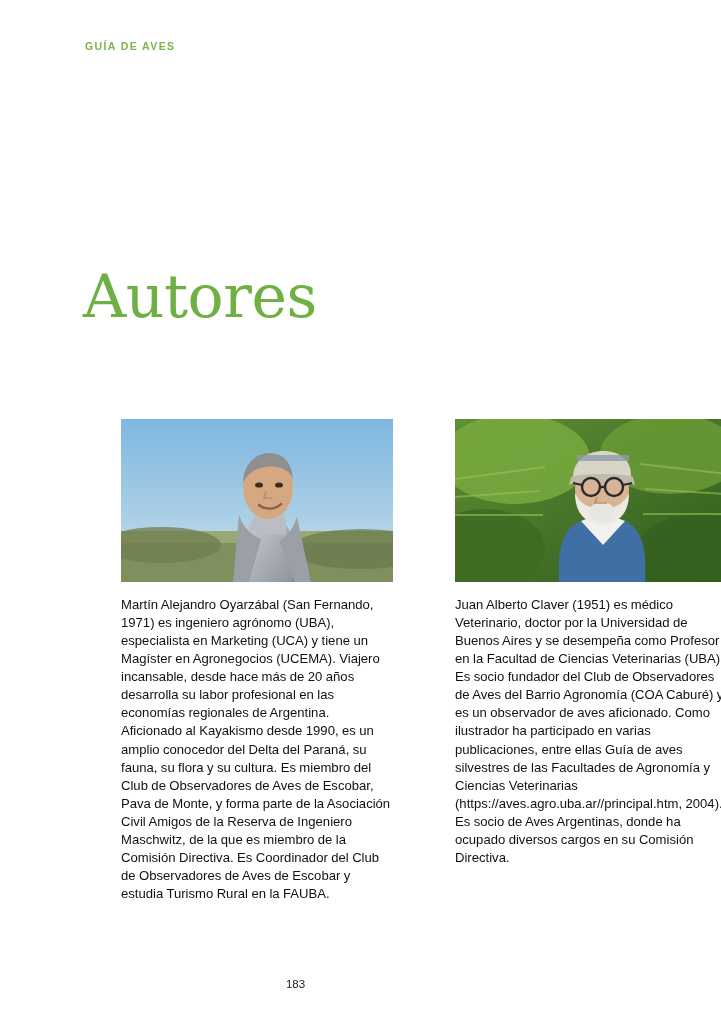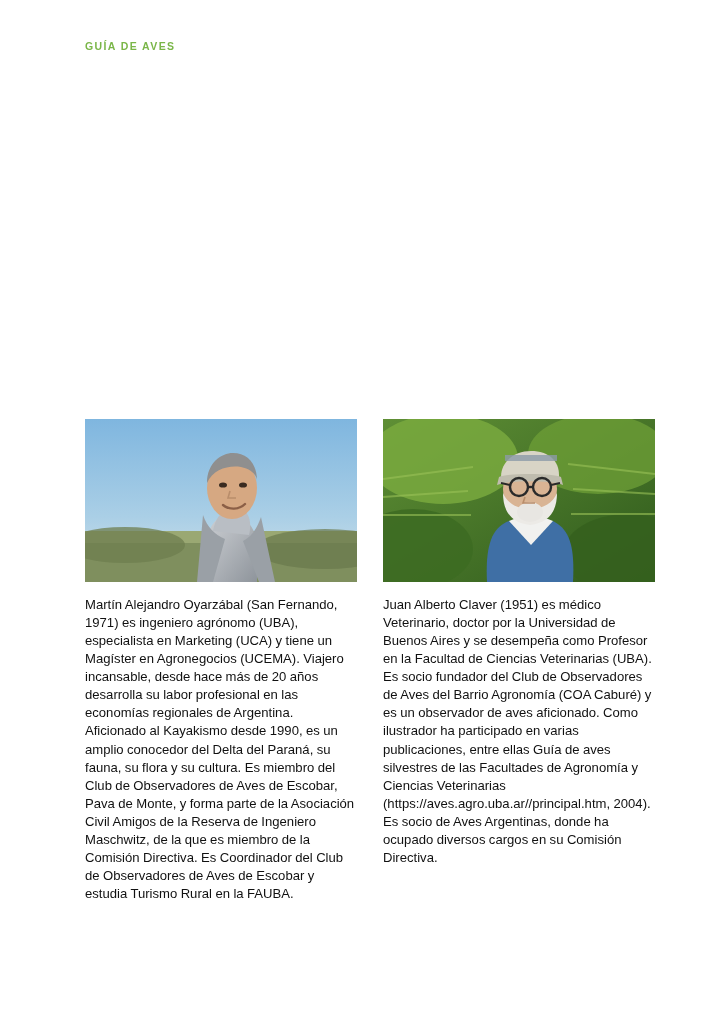--- a/index.html
+++ b/index.html
@@ -45,20 +45,21 @@
   .columns {
     position: absolute;
     left: 85px;
     top: 419px;
     width: 570px;
     display: flex;
     gap: 26px;
   }
   .column {
     width: 272px;
+    margin-left: 36px;
   }
   .photo {
     width: 272px;
     height: 163px;
     overflow: hidden;
     position: relative;
     background: #cfd8c8;
   }
   .photo svg {
     display: block;
@@ -86,20 +87,21 @@
     color: #1a1a1a;
   }
 </style>
 </head>
 <body>
 
 <div class="page">
 
   <div class="running-head">GUÍA DE AVES</div>
 
+  <h1 class="page-title">Autores</h1>
 
   <div class="columns">
 
     <div class="column">
       <div class="photo">
         <svg viewBox="0 0 272 163" preserveAspectRatio="none" aria-hidden="true">
           <defs>
             <linearGradient id="sky1" x1="0" y1="0" x2="0" y2="1">
               <stop offset="0%" stop-color="#7fb6df"></stop>
               <stop offset="60%" stop-color="#aacfe6"></stop>
@@ -159,14 +161,15 @@
           <path d="M145 68 L150 68" stroke="#2a2a2a" stroke-width="2.4"></path>
           <path d="M127 66 L118 64 M168 66 L177 64" stroke="#2a2a2a" stroke-width="2"></path>
           <path d="M142 78 L140 84 L152 84" stroke="#b98d6b" stroke-width="1.6" fill="none"></path>
         </svg>
       </div>
       <div class="bio"><span>Juan Alberto Claver (1951) es médico Veterinario, doctor por la Universidad de Buenos Aires y se desempeña como Profesor en la Facultad de Ciencias Veterinarias (UBA). Es socio fundador del Club de Observadores de Aves del Barrio Agronomía (COA Caburé) y es un observador de aves aficionado. Como ilustrador ha participado en varias publicaciones, entre ellas </span><span class="ital">Guía de aves silvestres de las Facultades de Agronomía y Ciencias Veterinarias</span><span> (https://aves.agro.uba.ar//principal.htm, 2004). Es socio de Aves Argentinas, donde ha ocupado diversos cargos en su Comisión Directiva.</span></div>
     </div>
 
   </div>
 
+  <div class="folio">183</div>
 
 </div>
 
 </body></html>

